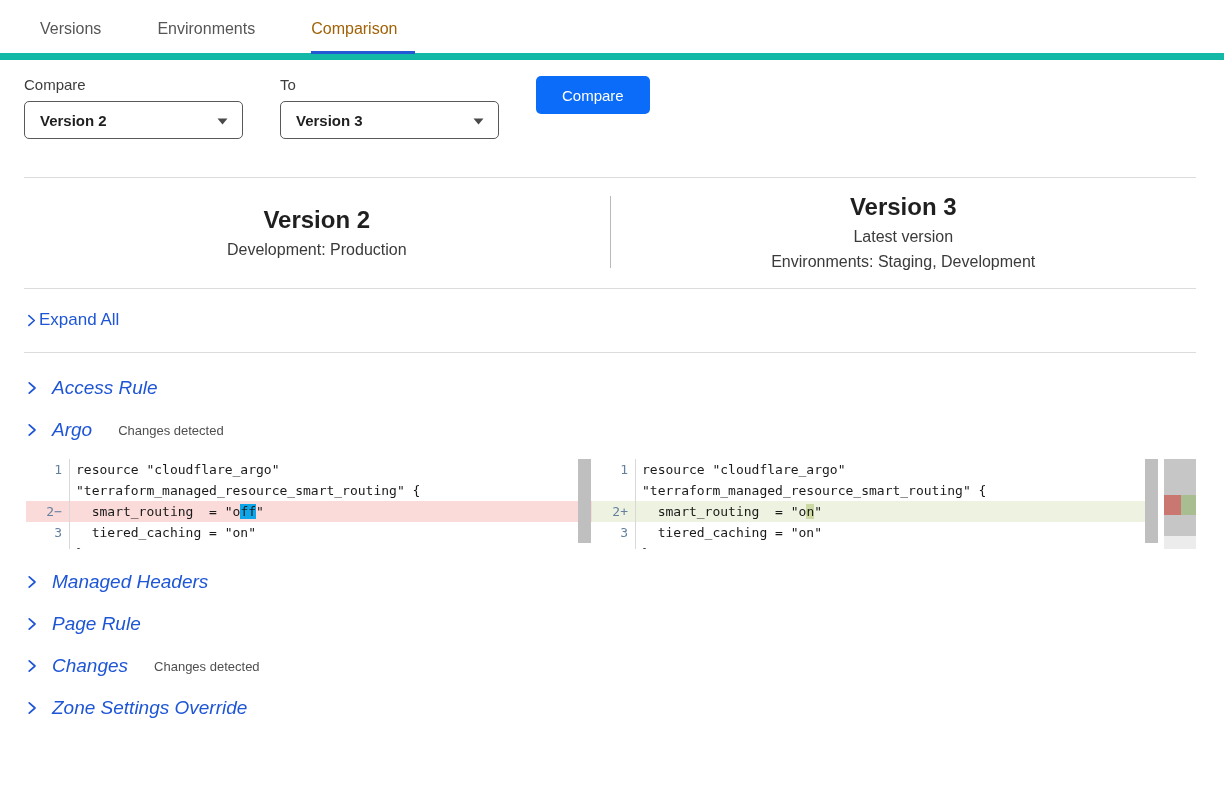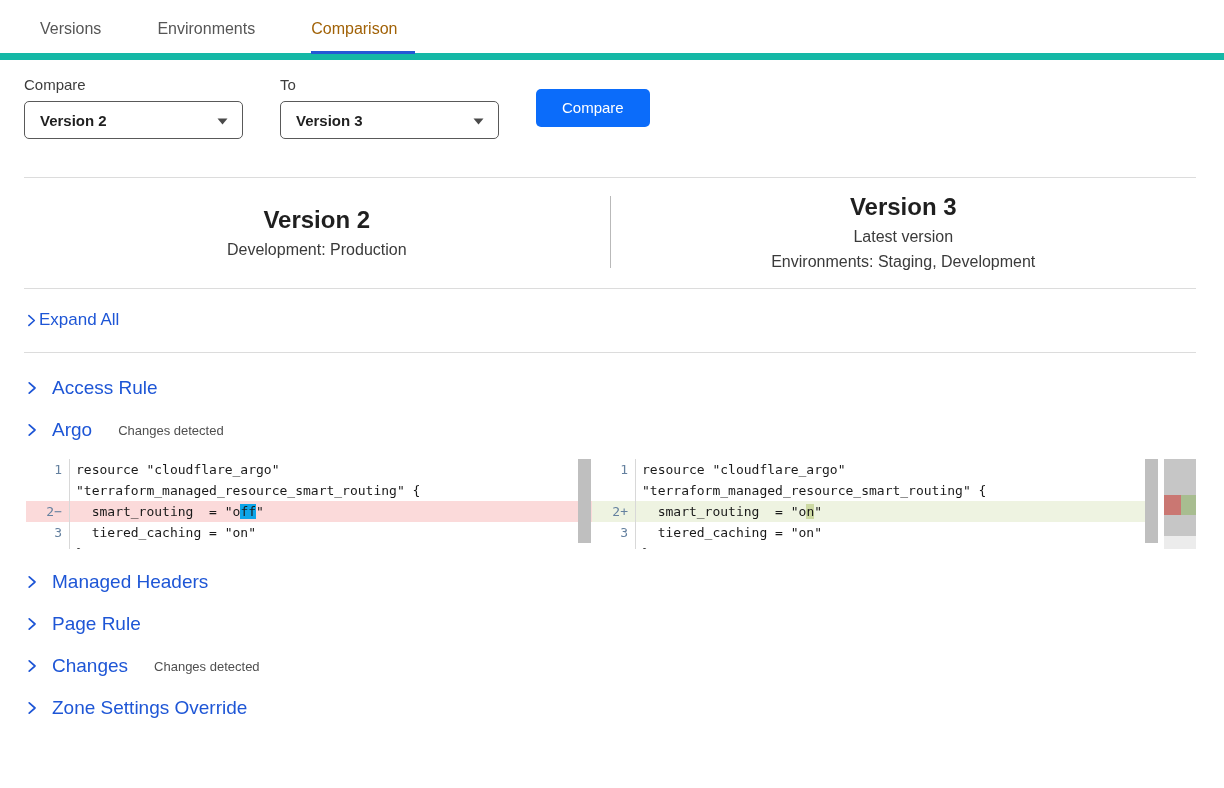--- a/index.html
+++ b/index.html
@@ -8,21 +8,21 @@
   .hr { border-top:1px solid #dcdcdc; margin:0 28px 0 24px; }
 
   
   .tabbar { display:flex; align-items:flex-end; padding:16px 28px 0 40px;
     border-bottom:7px solid #14b8a6; margin:0 0 0 0; }
   .tab { font-size:16px; color:#565656; padding:4px 18px 13px 0; margin-right:38px;
     cursor:pointer; border-bottom:3px solid transparent; margin-bottom:-1px; }
   .tab.active { color:#a16207; border-bottom-color:#2458d5; }
 
   
-  .controls { display:flex; align-items:center; gap:37px; padding:16px 28px 0 24px; }
+  .controls { display:flex; align-items:flex-start; gap:37px; padding:16px 28px 0 24px; }
   .field .flabel { font-size:15px; color:#3d3d3d; margin-bottom:8px; }
   .select { width:219px; height:38px; border:1px solid #595959; border-radius:5px;
     display:flex; align-items:center; justify-content:space-between;
     padding:0 14px 0 15px; cursor:pointer; background:#fff; }
   .select .val { font-size:15px; font-weight:700; color:#1f1f1f; }
   .select svg { flex:none; }
   .btn { height:38px; padding:0 26px; background:#0b6cfa; color:#fff; border:none;
     border-radius:5px; font-size:15px; font-family:inherit; cursor:pointer; }
 
   .gap38 { height:38px; }
@@ -36,21 +36,21 @@
   .vh-sub { font-size:16px; color:#3a3a3a; }
 
   
   .expandrow { display:flex; align-items:center; gap:0; margin:0 28px 0 24px;
     padding:21px 0 22px 0; border-bottom:1px solid #dcdcdc; cursor:pointer; }
   .expandrow .lbl { font-size:17px; color:#1e56d6; }
 
   
   .sections { padding:14px 28px 0 24px; }
   .secrow { display:flex; align-items:center; gap:12px; padding:10px 0; cursor:pointer; }
-  .secrow .lbl { font-size:19px; color:#1e56d6; }
+  .secrow .lbl { font-size:19px; color:#1e56d6;font-style:italic; }
   .secrow .badge { font-size:13px; color:#4f4f4f; margin-left:14px; }
   .chev { color:#1e56d6; display:inline-flex; }
 
   
   .diffwrap { display:flex; margin:8px 0 12px 2px; height:90px; overflow:hidden; }
   .panel { width:566px; position:relative; overflow:hidden; flex:none; }
   .crow { display:flex; height:21px; line-height:21px;
     font-family:"DejaVu Sans Mono","Liberation Mono",monospace; font-size:13px; }
   .gut { flex:none; width:44px; text-align:right; padding-right:7px; color:#64809f;
     border-right:1px solid #d8d8d8; white-space:pre; }

